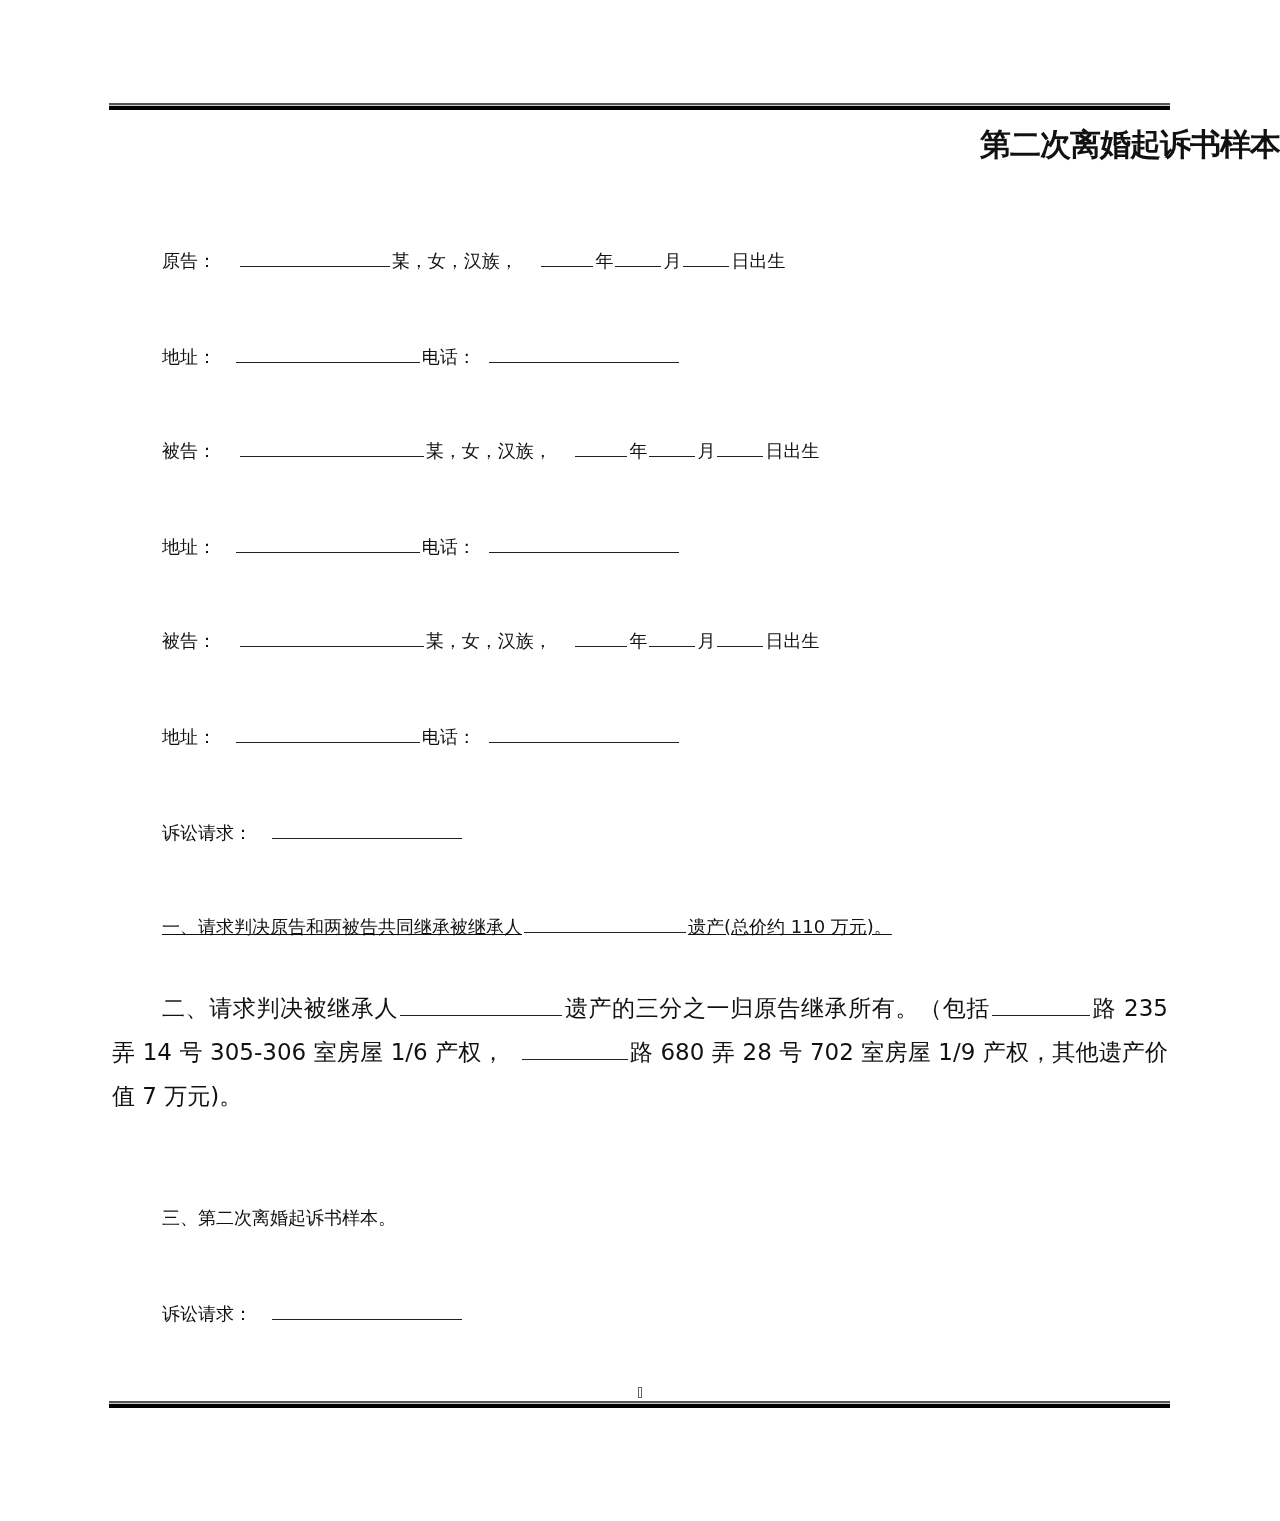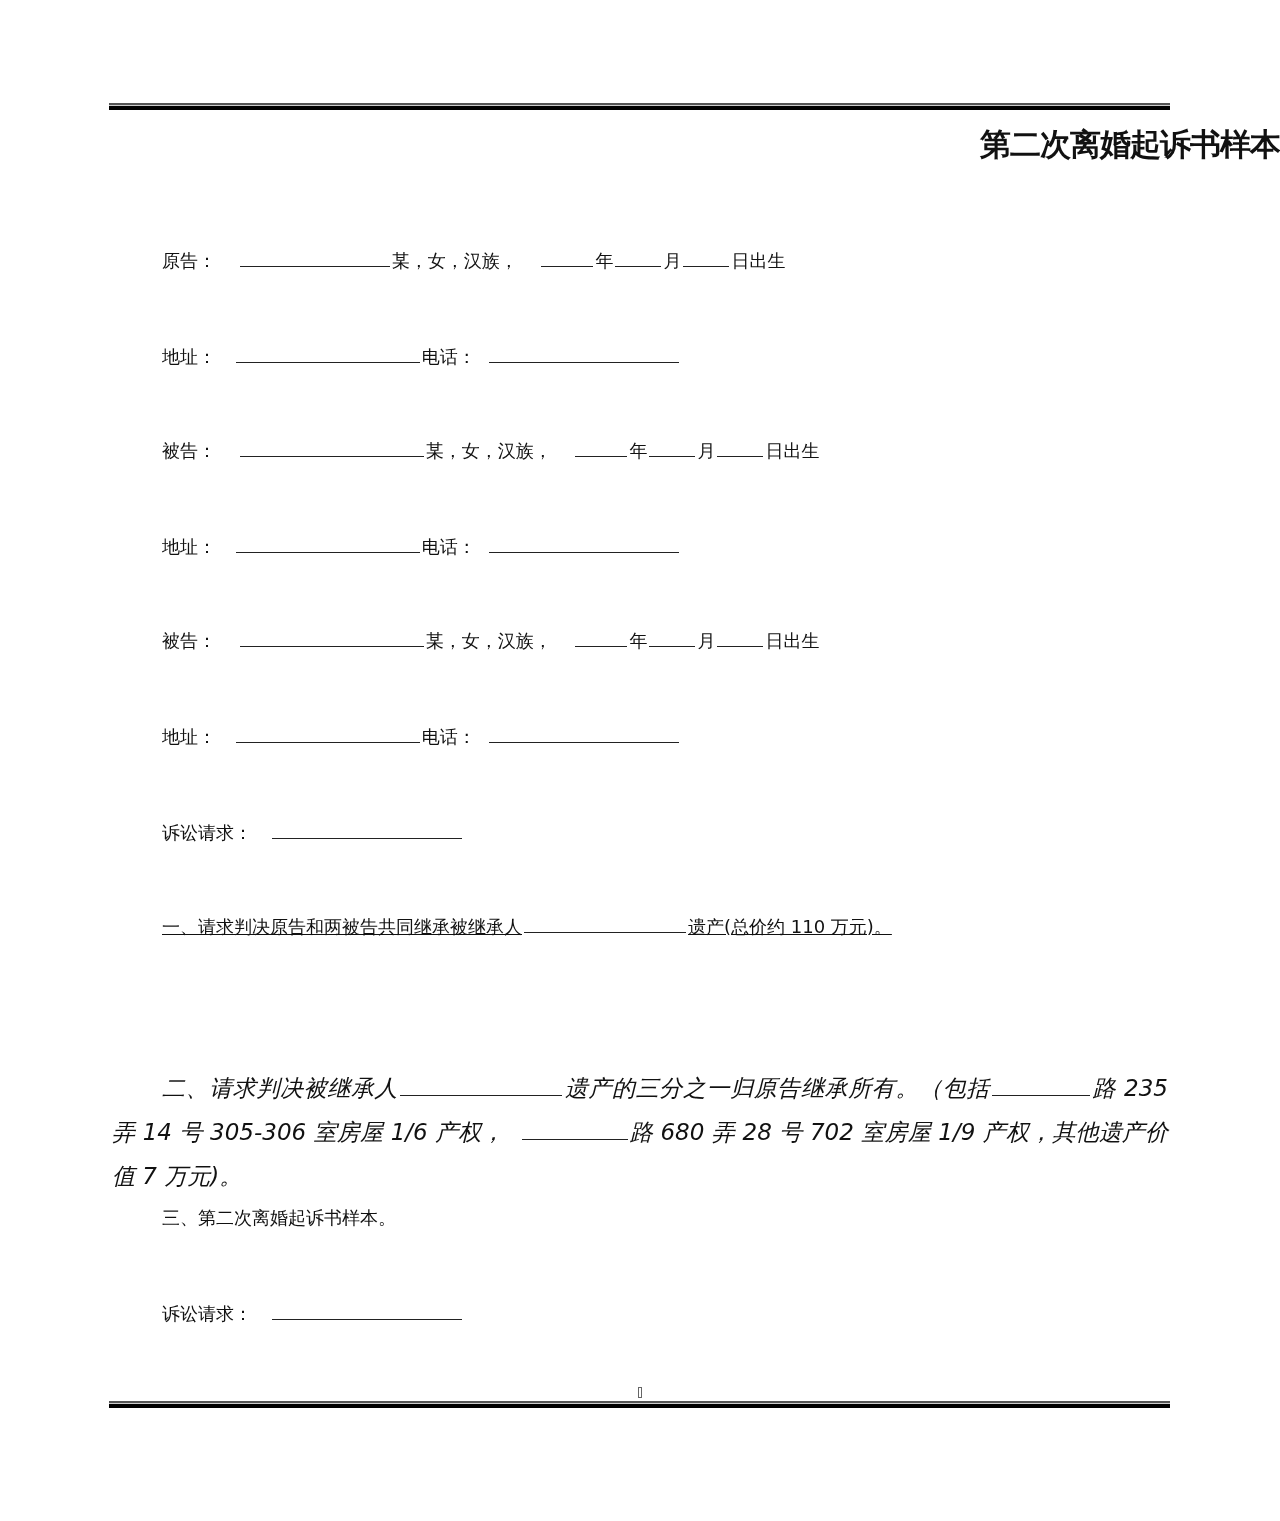--- a/index.html
+++ b/index.html
@@ -63,21 +63,21 @@
 
 <div class="line" style="top:816px;">
   <span>诉讼请求：</span>
   <span class="blank" style="width:190px;margin-left:14px;"></span>
 </div>
 
 <div class="line" style="top:910px;text-decoration:underline;">
   <span>一、请求判决原告和两被告共同继承被继承人</span><span class="blank" style="width:162px;"></span><span>遗产(总价约 110 万元)。</span>
 </div>
 
-<div class="para" style="top:1066px;font-style:italic;">
+<div class="para" style="top:986px;">
   <span>二、请求判决被继承人</span><span class="blank" style="width:162px;text-indent:0;"></span><span>遗产的三分之一归原告继承所有。（包括</span><span class="blank" style="width:98px;"></span><span>路 235 弄 14 号 305-306 室房屋 1/6 产权，</span>&nbsp;&nbsp;<span class="blank" style="width:106px;"></span><span>路 680 弄 28 号 702 室房屋 1/9 产权，其他遗产价值 7 万元)。</span>
 </div>
 
 <div class="line" style="top:1203px;">三、第二次离婚起诉书样本。</div>
 
 <div class="line" style="top:1297px;">
   <span>诉讼请求：</span>
   <span class="blank" style="width:190px;margin-left:14px;"></span>
 </div>
 

